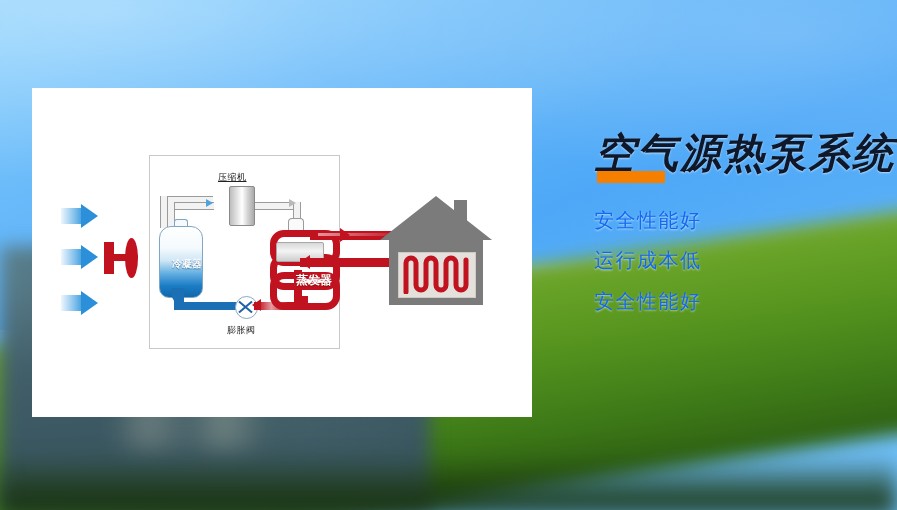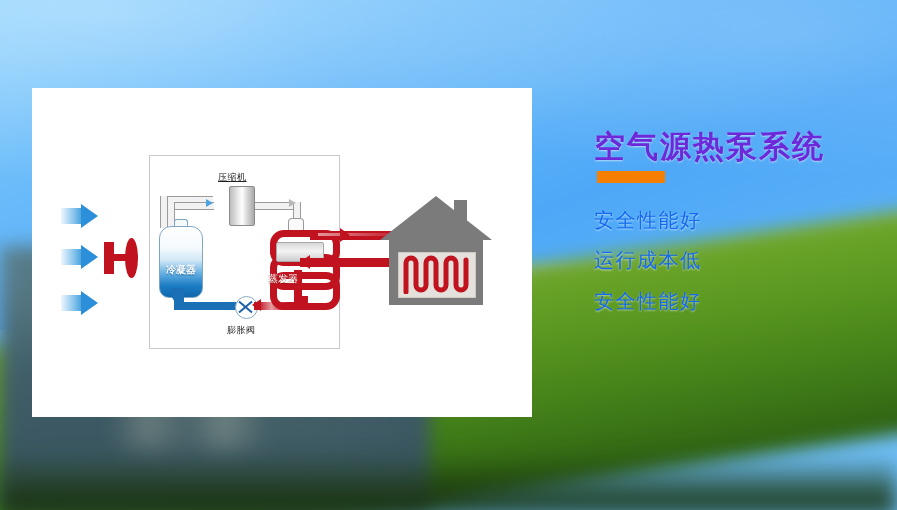--- a/index.html
+++ b/index.html
@@ -142,21 +142,21 @@
   .condenser{
     position:absolute;left:159px;top:226px;width:42px;height:70px;
     border:1px solid #7fa7c4;border-radius:12px 12px 10px 10px;
     background:linear-gradient(180deg,#ffffff 0%,#f4fafd 30%,#cfe6f5 48%,#64b0e2 66%,#1b7cc4 84%,#0f68ad 100%);
   }
   .condenser-neck{
     position:absolute;left:174px;top:219px;width:12px;height:9px;
     border:1px solid #7fa7c4;border-bottom:none;border-radius:3px 3px 0 0;background:#f6fafc;
   }
   .condenser .txt{
-    position:absolute;left:0;right:0;top:36px;text-align:center;color:#ffffff;
+    position:absolute;left:0;right:0;top:30px;text-align:right;color:#ffffff;
     font-size:10px;font-weight:700;letter-spacing:0px;
     font-family:Liberation Serif, serif;text-shadow:0 1px 1px rgba(0,60,110,.6);
   }
 
   
   .blueline{position:absolute;background:#1a6fb5;}
   .blue-v{left:174px;top:292px;width:8px;height:18px;}
   .blue-h{left:174px;top:302px;width:72px;height:8px;}
   .blue-elbow{position:absolute;left:172px;top:290px;width:12px;height:12px;background:#1a6fb5;border-radius:0 0 0 6px;}
   .blue-arrow{
@@ -191,22 +191,22 @@
   .evap-coil{position:absolute;border:7px solid #c1121f;background:transparent;}
   .ev1{left:2px;top:2px;width:56px;height:22px;border-radius:14px;}
   .ev2{left:2px;top:26px;width:56px;height:22px;border-radius:14px;}
   .ev3{left:2px;top:44px;width:56px;height:24px;border-radius:14px;}
   .evap-plate{
     position:absolute;left:8px;top:14px;width:46px;height:18px;
     background:linear-gradient(180deg,#d8d8d8 0%,#f4f4f4 45%,#cdcdcd 100%);
     border:1px solid #a8a8a8;border-radius:2px;
   }
   .evap-txt{
-    position:absolute;left:0;right:0;top:44px;text-align:left;color:#ffffff;
-    font-size:10px;font-weight:400;z-index:4;
+    position:absolute;left:0;right:0;top:44px;text-align:right;color:#ffffff;
+    font-size:12px;font-weight:700;z-index:4;
     font-family:"DejaVu Sans","Liberation Sans",sans-serif;text-shadow:0 1px 1px rgba(120,0,0,.7);
   }
   .evap-top-neck{
     position:absolute;left:288px;top:218px;width:14px;height:12px;
     border:1px solid #9b9b9b;border-bottom:none;border-radius:4px 4px 0 0;background:#fafafa;
   }
 
   
   .hp{position:absolute;background:#c1121f;}
   .hp-top{left:310px;top:231px;width:104px;height:9px;}
@@ -237,23 +237,23 @@
   .floor{
     position:absolute;left:18px;top:56px;width:76px;height:44px;
     background:#e4e0dc;border:1px solid #cfcac4;
   }
   .coil{position:absolute;left:22px;top:58px;width:70px;height:40px;}
   .coil svg{display:block;}
 
   
   .title{
     position:absolute;left:594px;top:126px;
-    font-size:31px;font-weight:700;color:#6d28d9;letter-spacing:2px;
+    font-size:41px;font-weight:700;color:#0f172a;letter-spacing:2px;
     font-family:"DejaVu Sans","Liberation Sans",sans-serif;
-    text-shadow:0 1px 2px rgba(255,255,255,.55);white-space:nowrap;
+    text-shadow:0 1px 2px rgba(255,255,255,.55);white-space:nowrap;font-style:italic;
   }
   .underline{position:absolute;left:597px;top:171px;width:68px;height:12px;background:#f77f00;}
   .feature{
     position:absolute;left:594px;font-size:20px;color:#1268f0;letter-spacing:1.5px;
     font-family:"DejaVu Sans","Liberation Sans",sans-serif;
     text-shadow:0 1px 2px rgba(255,255,255,.6);white-space:nowrap;
   }
   #feature-0{top:207px;}
   #feature-1{top:247px;}
   #feature-2{top:288px;}

